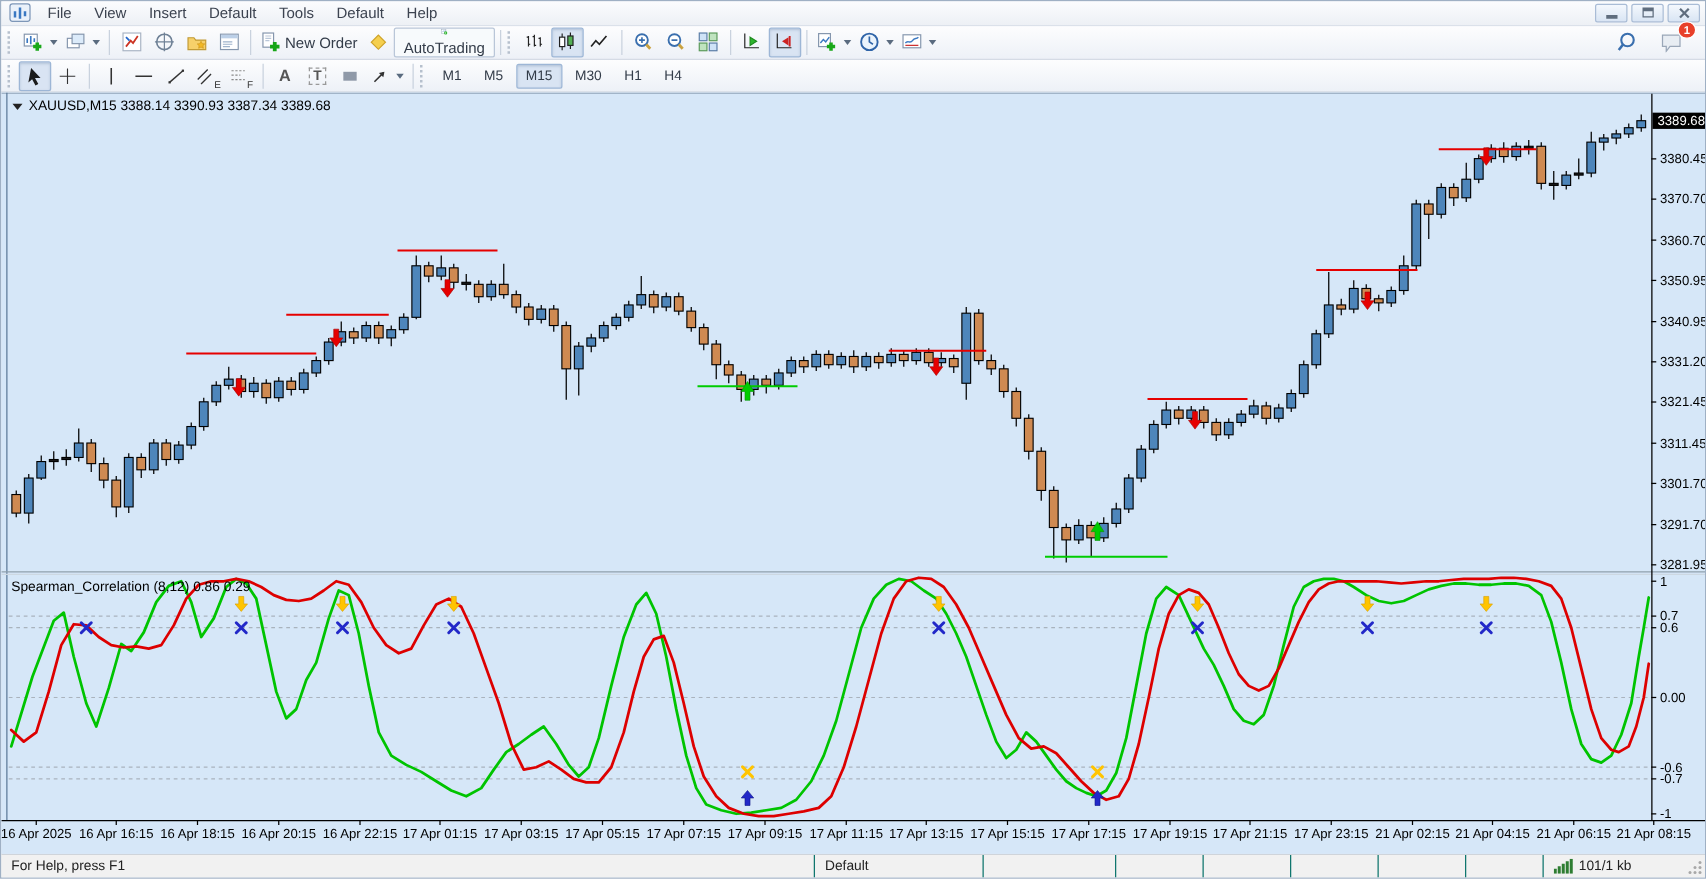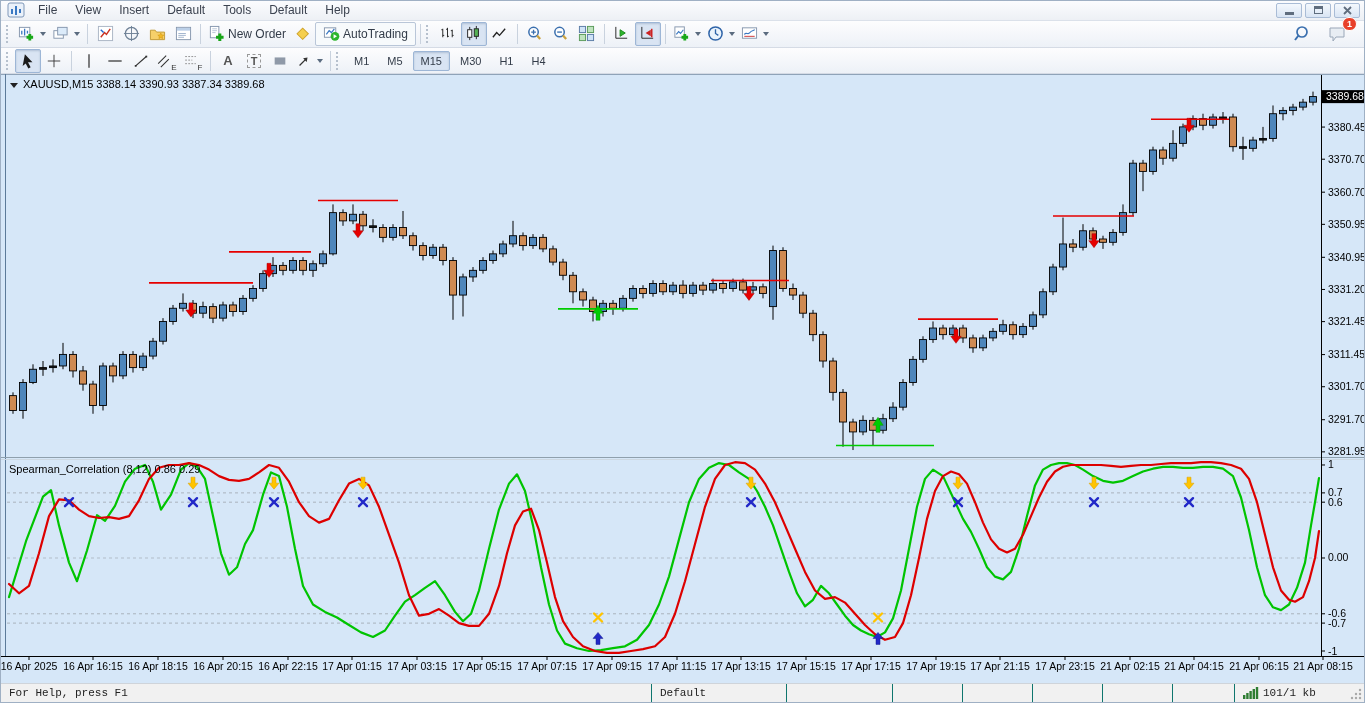--- a/index.html
+++ b/index.html
@@ -14,34 +14,34 @@
   .glyph-min{width:9px;height:3px;background:#5f6d7e;margin-top:6px;}
   .glyph-res{width:9px;height:8px;border:1px solid #5f6d7e;border-top:3px solid #5f6d7e;}
   
   .tb{display:flex;align-items:center;background:linear-gradient(#fdfdfe,#edf1f7);border-bottom:1px solid #d5dbe5;padding:0 4px;}
   .tb1{height:28px;}
   .tb2{height:27px;}
   .grip{width:5px;height:18px;border-left:2px dotted #b6c0cd;margin:0 4px 0 1px;}
   .sep{width:1px;height:20px;background:#c9d2de;margin:0 4px;}
   .tbtn{height:24px;min-width:26px;display:flex;align-items:center;justify-content:center;border:1px solid transparent;border-radius:2px;padding:0 2px;gap:3px;}
   .tbtn.active{background:#d9e4f3;border-color:#9db6d6;box-shadow:inset 0 1px 2px rgba(60,90,130,.25);}
-  .tbtn.framed{border-color:#b9c6d8;background:#f7fafc;padding:0 7px;}
+  .tbtn.framed{border-color:#b9c6d8;background:#f7fafc;padding:0 7px;flex-direction:column;}
   .tbtn .lbl{font-size:12px;color:#2e3razor440;color:#333c49;}
   .dd{width:0;height:0;border-left:3.5px solid transparent;border-right:3.5px solid transparent;border-top:4px solid #5a6b7f;margin-left:2px;}
   .ic{display:block;}
   .tf{font-size:11px;color:#333c49;padding:3px 7px;border:1px solid transparent;border-radius:2px;margin:0 1px;text-align:center;}
   .tf.active{background:#d9e4f3;border-color:#9db6d6;box-shadow:inset 0 1px 2px rgba(60,90,130,.25);}
   .rightgrp{margin-left:auto;display:flex;align-items:center;gap:10px;padding-right:10px;}
   .notif{position:relative;}
   .badge{position:absolute;top:-6px;right:-8px;background:#e8402a;color:#fff;font-size:9px;font-weight:bold;border-radius:8px;padding:1px 4px;border:1px solid #fff;}
   
   .workspace{height:609px;position:relative;background:#d6e7f8;}
   .workspace svg{display:block;}
   
-  .statusbar{height:19px;display:flex;align-items:stretch;background:#f1f1f1;border-top:1px solid #cfd4da;font-size:11px;color:#222;font-family:Liberation Mono, monospace;}
+  .statusbar{height:19px;display:flex;align-items:stretch;background:#f1f1f1;border-top:1px solid #cfd4da;font-size:11px;color:#222;}
   .scell{display:flex;align-items:center;padding:0 8px;border-left:1px solid #0f766e;white-space:nowrap;}
   .scell.help{border-left:none;flex:1;}
   .w135{width:135px;}
   .w106{width:106px;}
   .w70{width:70px;}
   .fill2{flex:0 0 62px;}
   .conn{width:112px;gap:4px;}
   .sgrip{width:18px;display:flex;align-items:flex-end;justify-content:flex-end;padding:2px;}
 </style>
 </head>

